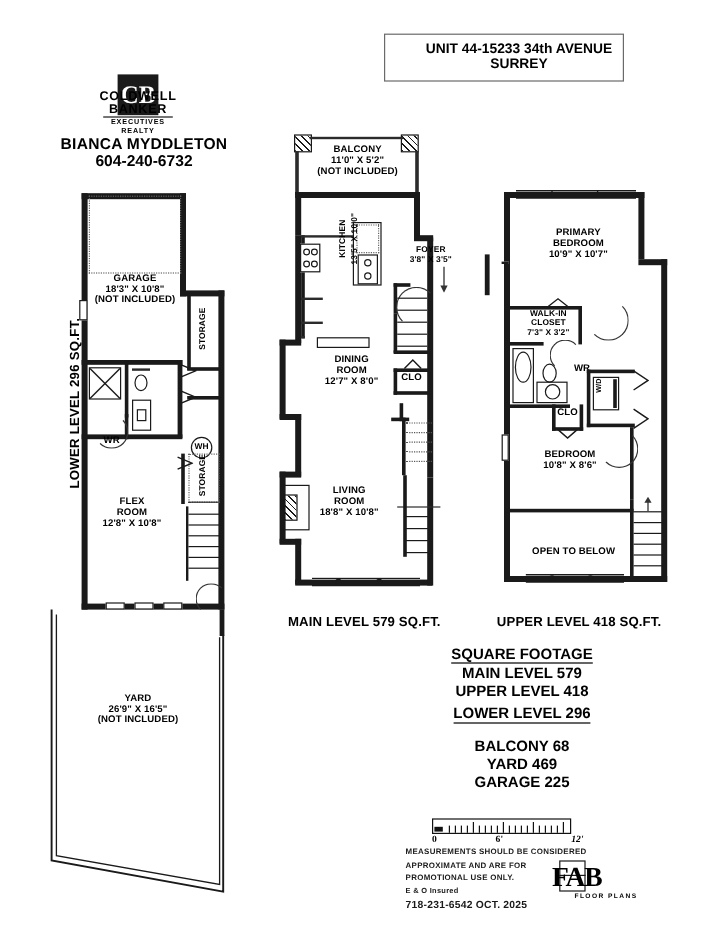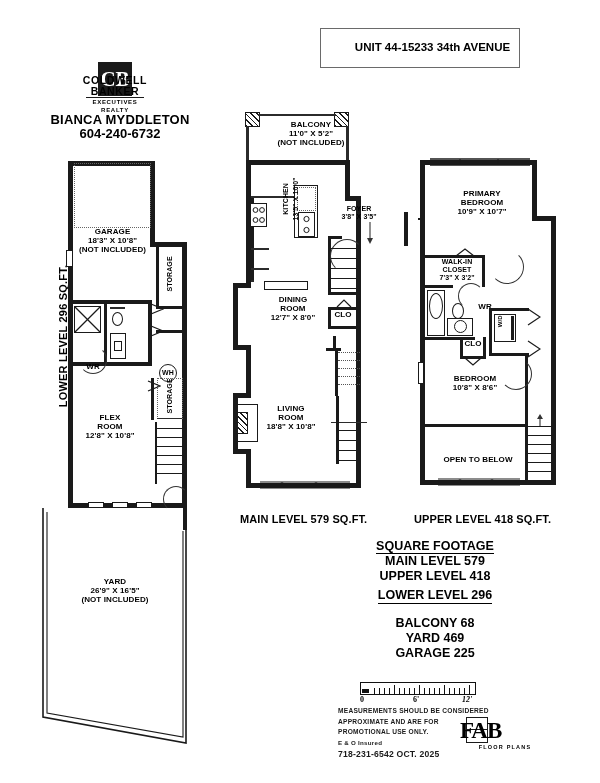--- a/index.html
+++ b/index.html
@@ -87,20 +87,21 @@
   #fab-sub{position:absolute;left:0;top:28px;width:90px;text-align:center;font-size:5.5px;font-weight:bold;letter-spacing:1.2px;}
   #fab-frame{position:absolute;left:6px;top:1px;width:22px;height:26px;border:1.6px solid #1a1a1a;box-sizing:border-box;}
   #fab-frame:after{content:"";position:absolute;left:-1px;top:11px;width:22px;height:1.4px;background:#1a1a1a;}
 </style>
 </head>
 <body>
 
 <div class="abs" id="title-box">
   <div>
     <div>UNIT 44-15233 34th AVENUE</div>
+    <div>SURREY</div>
   </div>
 </div>
 
 <div class="abs" id="cb-logo-mark">
   <span class="g">CB</span>
 </div>
 <div class="abs cb-t1">COLDWELL</div>
 <div class="abs cb-t2">BANKER</div>
 <div class="abs cb-rule"></div>
 <div class="abs cb-t3">
@@ -207,21 +208,21 @@
   </div>
 </div>
 
 <div>
 
   <div class="hatch" style="left:245px;top:112px;width:15px;height:15px;"></div>
   <div class="hatch" style="left:334px;top:112px;width:15px;height:15px;"></div>
   <div class="thin" style="left:258px;top:114px;width:78px;height:2px;"></div>
   <div class="thin" style="left:246px;top:126px;width:3px;height:36px;"></div>
   <div class="thin" style="left:346px;top:126px;width:3px;height:36px;"></div>
-  <div class="room-lbl sz8" style="left:258px;top:121px;width:80px;margin-left:13px;">
+  <div class="room-lbl sz8" style="left:258px;top:121px;width:80px;">
     <div>BALCONY</div>
     <div>11'0" X 5'2"</div>
     <div>(NOT INCLUDED)</div>
   </div>
 
   <div class="wall" style="left:246px;top:160px;width:104px;height:5px;"></div>
   <div class="wall" style="left:246px;top:160px;width:5px;height:36px;"></div>
   <div class="wall" style="left:246px;top:196px;width:5px;height:90px;"></div>
   <div class="wall" style="left:345px;top:160px;width:5px;height:38px;"></div>
 
@@ -469,21 +470,21 @@
     <div class="tickb" style="left:83px;"></div>
     <div class="tick" style="left:88px;"></div>
       <div class="tick" style="left:93px;"></div>
     <div class="tick" style="left:98px;"></div>
       <div class="tick" style="left:103px;"></div>
     <div class="tickb" style="left:108px;"></div>
   </div>
   <div id="scale-labels">
     <span style="left:0px;">0</span>
     <span style="left:53px;">6'</span>
-    <span style="left:102px;font-style:italic;">12'</span>
+    <span style="left:116px;font-style:italic;">12'</span>
   </div>
 </div>
 
 <div class="abs" id="disclaimer">
   <div>MEASUREMENTS SHOULD BE CONSIDERED</div>
   <div>APPROXIMATE AND ARE FOR</div>
   <div>PROMOTIONAL USE ONLY.</div>
   <div class="sm">E &amp; O Insured</div>
   <div class="big">718-231-6542   OCT. 2025</div>
 </div>

